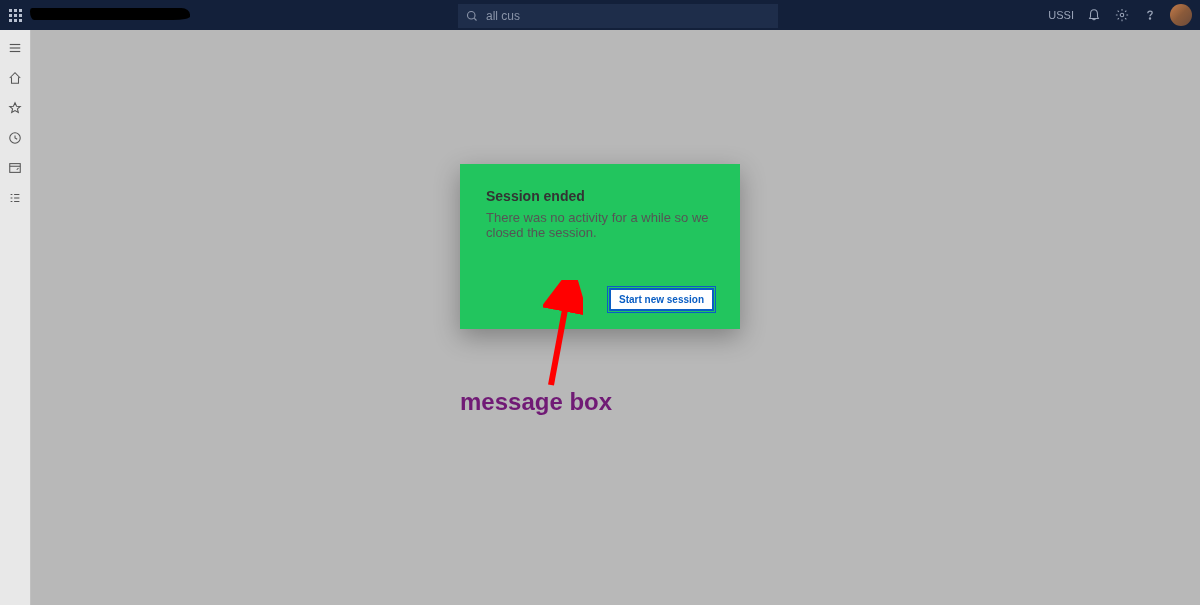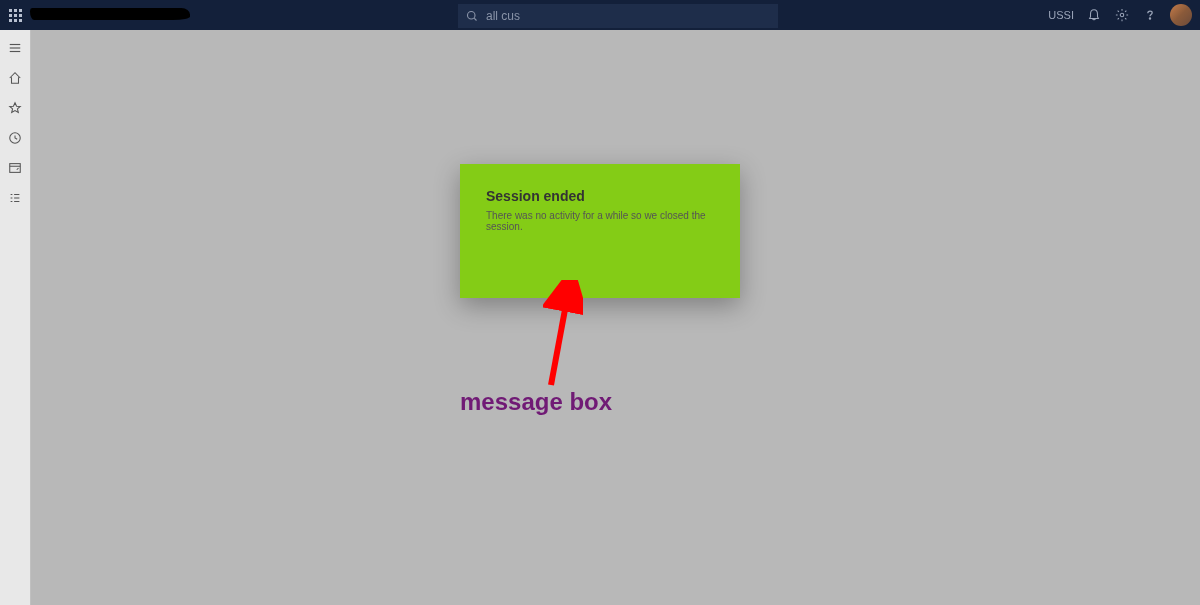--- a/index.html
+++ b/index.html
@@ -132,32 +132,32 @@
     .main {
       flex: 1;
       background: #b8b8b8;
       position: relative;
     }
     .dialog {
       position: absolute;
       left: 460px;
       top: 164px;
       width: 280px;
-      background: #84cc16;
+      background: #22c55e;
       box-shadow: 0 8px 24px rgba(0,0,0,0.3);
       padding: 24px 26px 18px 26px;
     }
     .dialog-title {
       font-size: 14px;
       font-weight: 600;
       color: #333;
       margin-bottom: 6px;
     }
     .dialog-message {
-      font-size: 10px;
+      font-size: 13px;
       color: #555;
       margin-bottom: 48px;
     }
     .dialog-actions {
       display: flex;
       justify-content: flex-end;
     }
     .primary-button {
       background: #fff;
       border: 2px solid #0a5ec4;
@@ -282,20 +282,23 @@
       </svg>
     </div>
   </div>
 
   <div class="main"></div>
 </div>
 
 <div class="dialog">
   <div class="dialog-title">Session ended</div>
   <div class="dialog-message">There was no activity for a while so we closed the session.</div>
+  <div class="dialog-actions">
+    <button class="primary-button">Start new session</button>
+  </div>
 </div>
 
 <div class="annotation-arrow">
   <svg width="40" height="110">
     <defs>
       <marker id="ah" markerWidth="8" markerHeight="8" refX="4" refY="4" orient="auto">
         <path d="M0,0 L8,4 L0,8 Z" fill="#ff0000"></path>
       </marker>
     </defs>
     <line x1="8" y1="105" x2="26" y2="8" stroke="#ff0000" stroke-width="6" marker-end="url(#ah)"></line>

